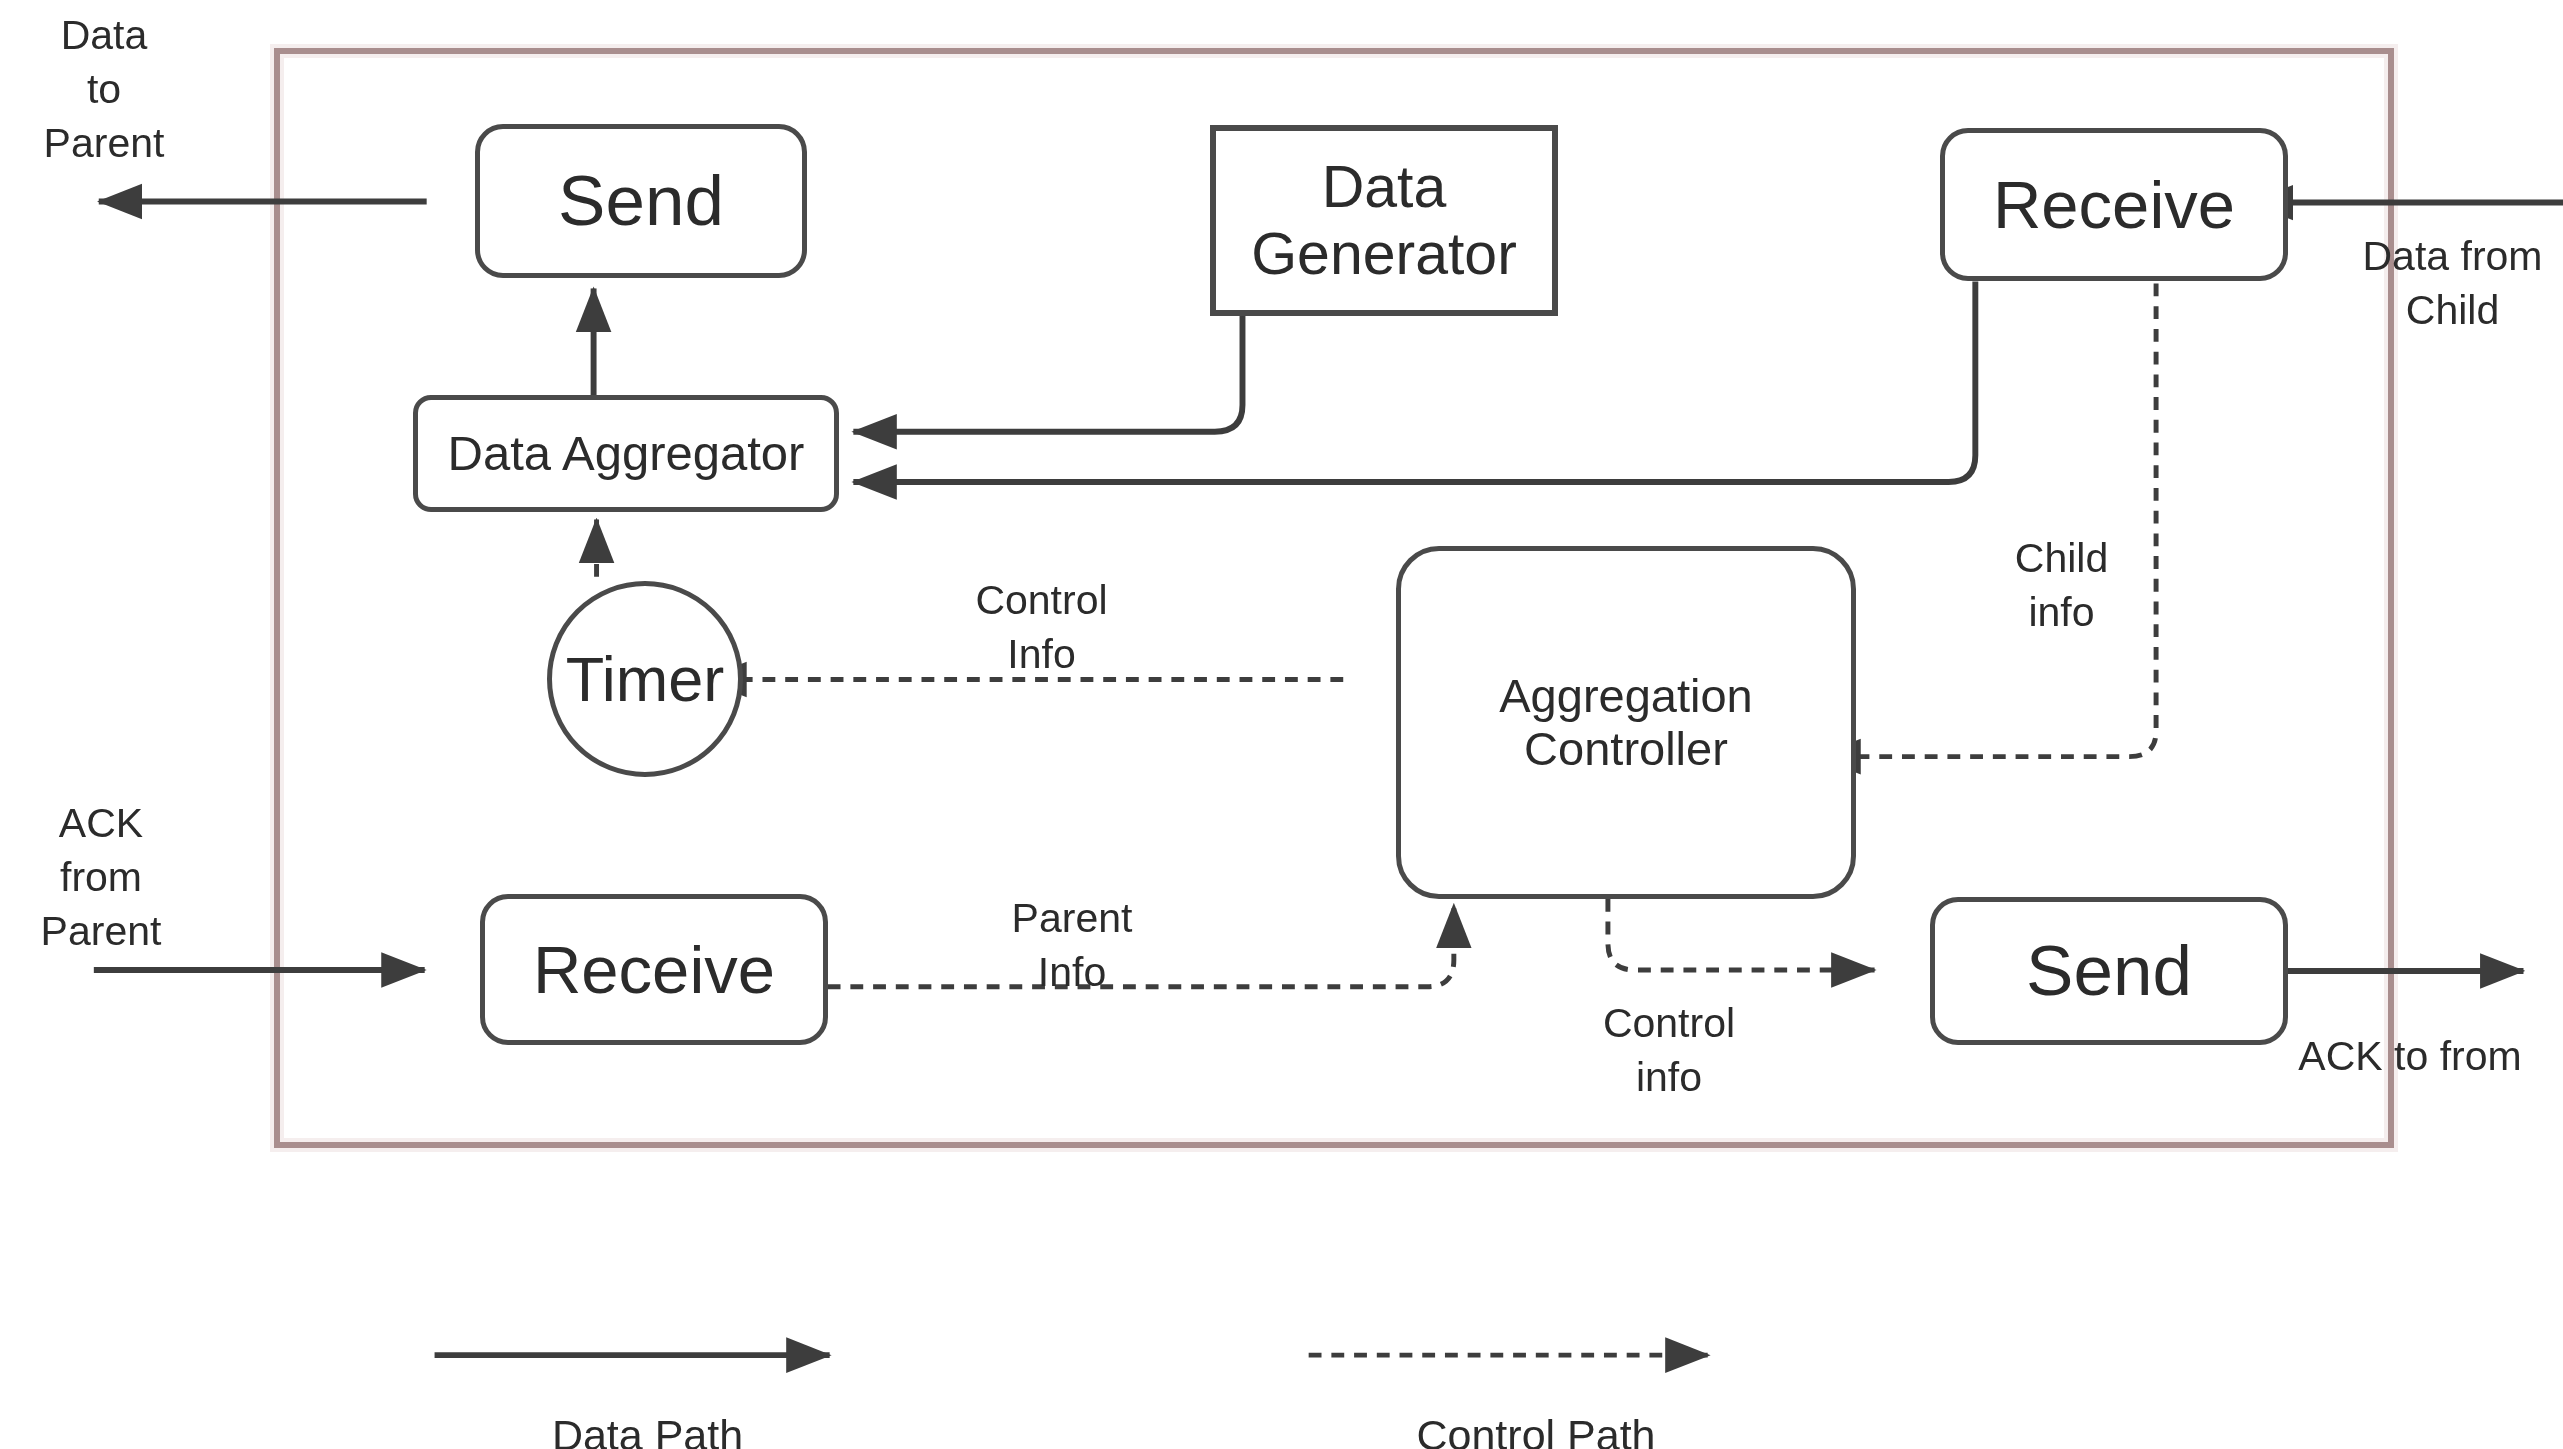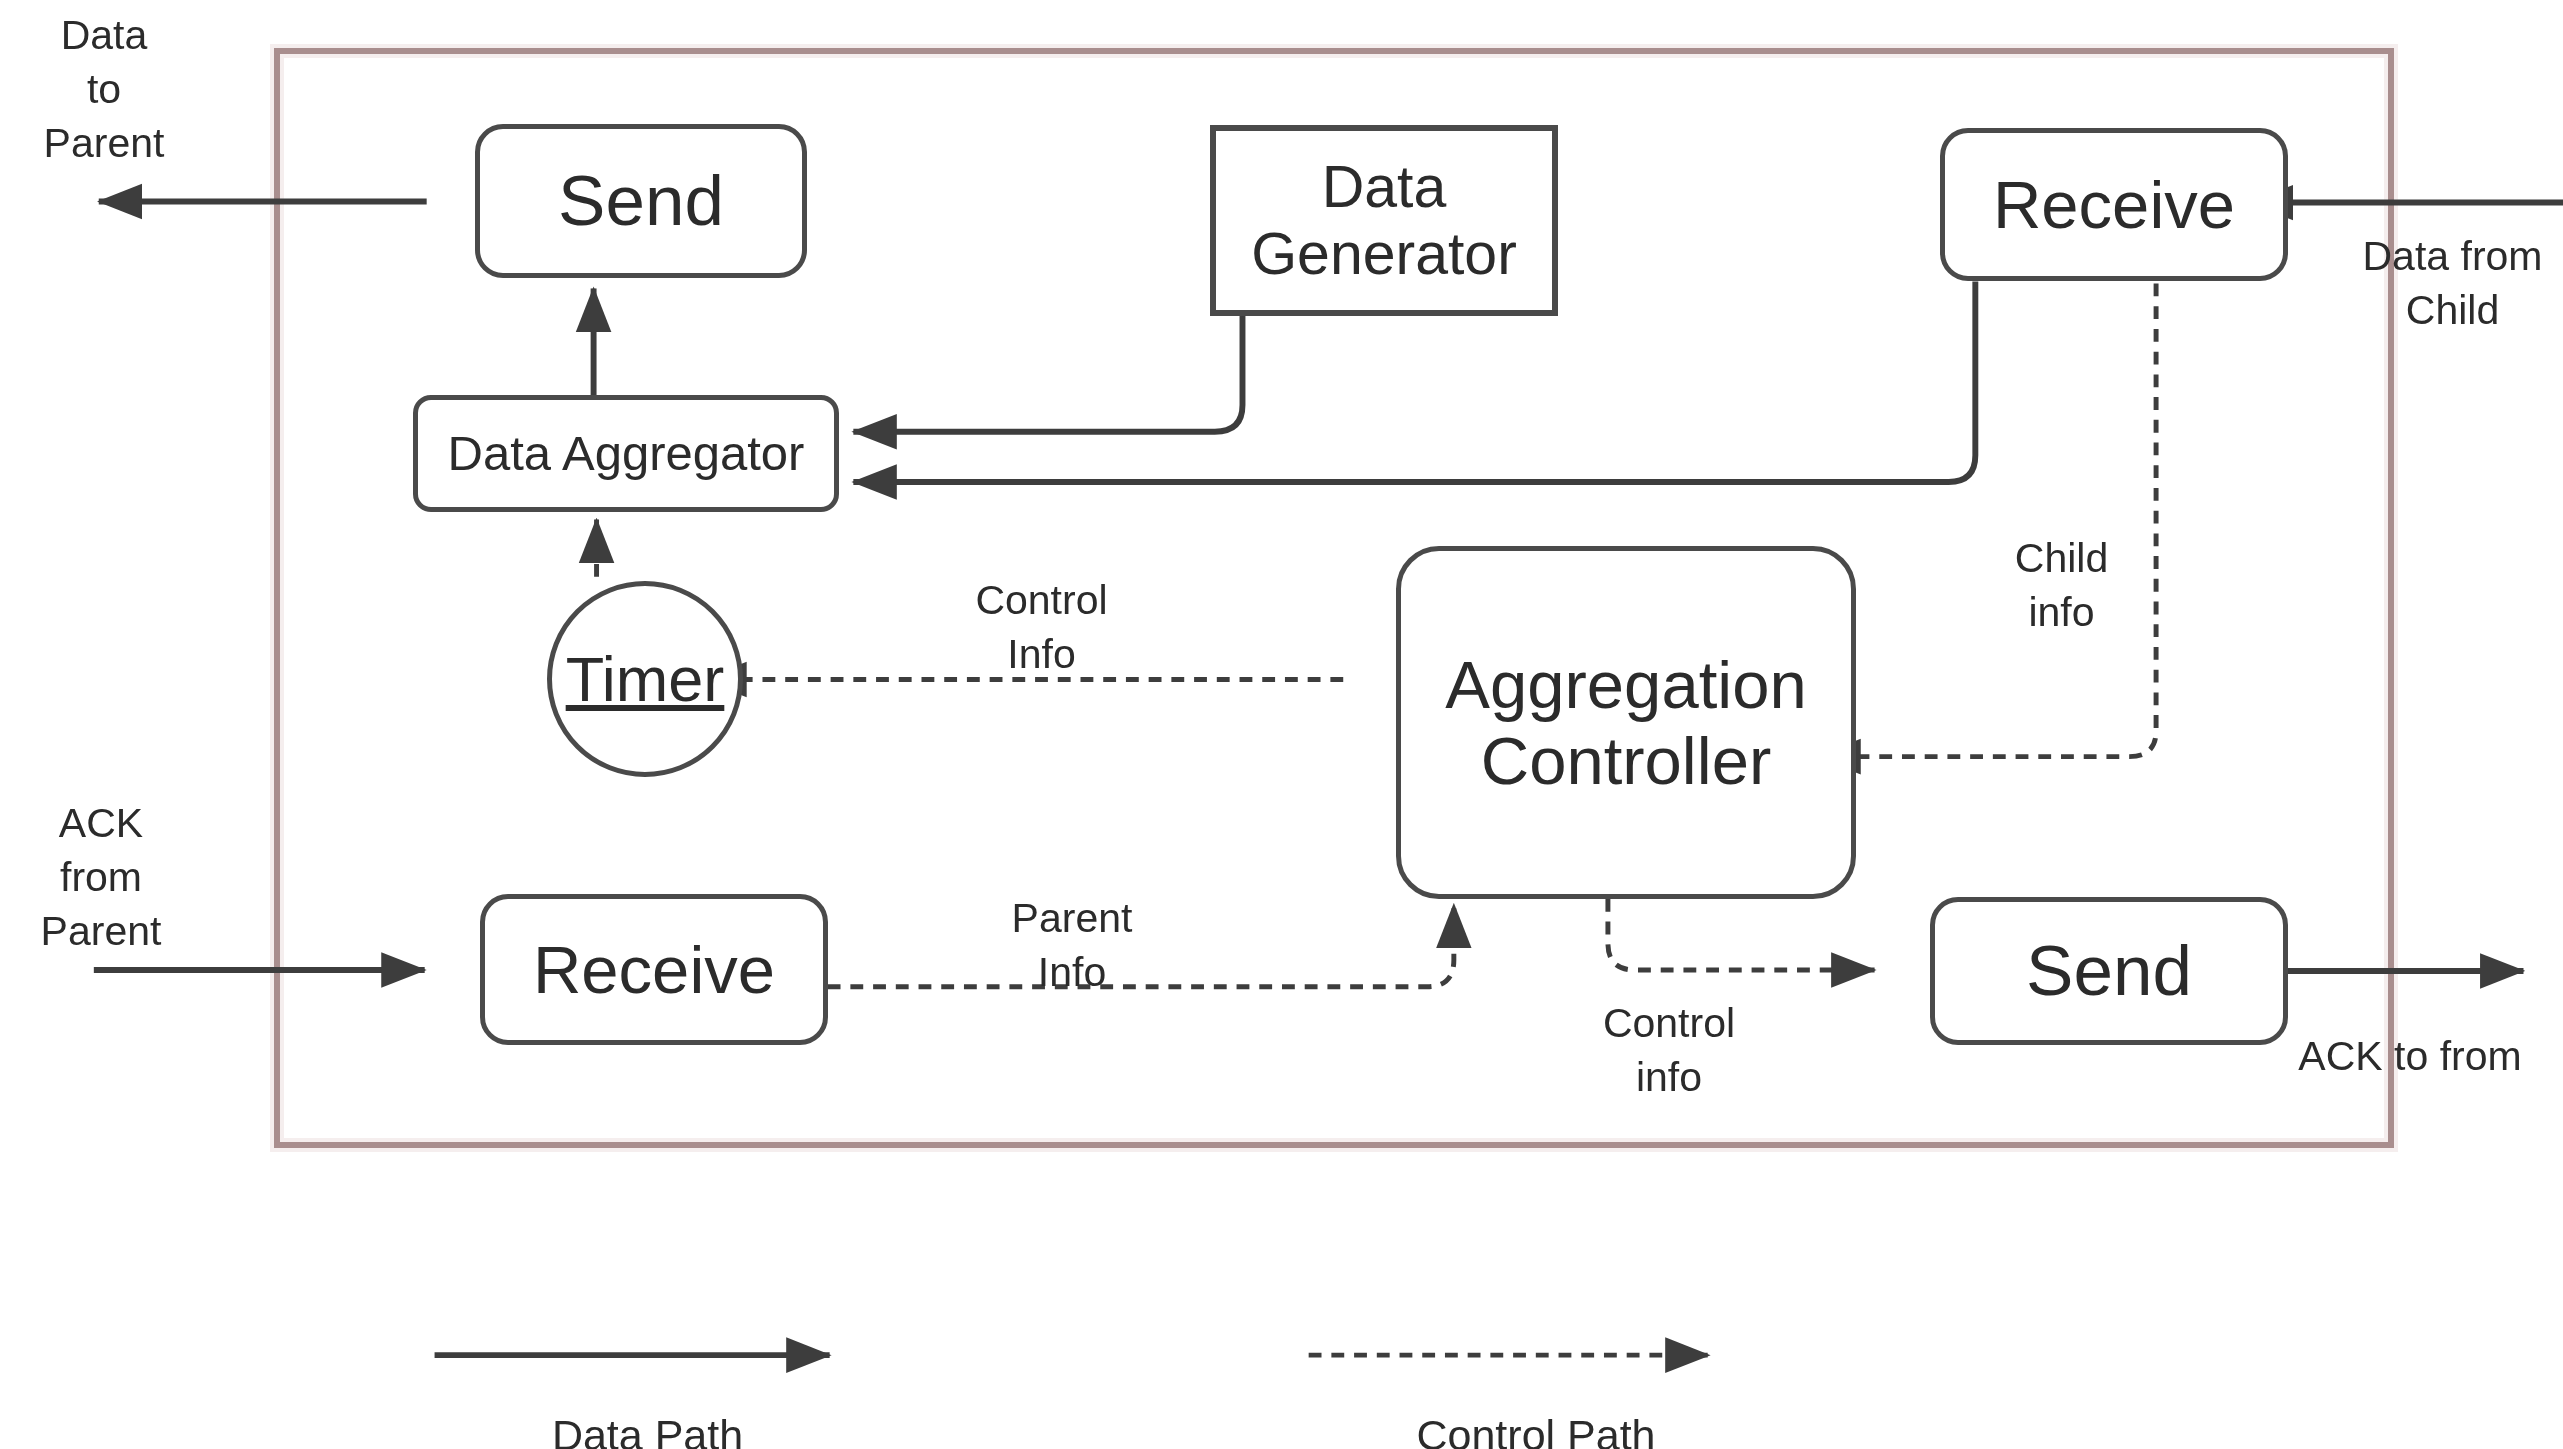--- a/index.html
+++ b/index.html
@@ -104,23 +104,23 @@
 
   <div class="node" style="left:427px;top:124px;width:332px;height:154px;border-radius:28px;font-size:71px;">Send</div>
 
   <div class="node" style="left:1162px;top:125px;width:348px;height:191px;border-radius:0;border-width:6px;font-size:59px;">Data
 Generator</div>
 
   <div class="node" style="left:1892px;top:128px;width:348px;height:153px;border-radius:28px;font-size:67px;">Receive</div>
 
   <div class="node" style="left:365px;top:395px;width:426px;height:117px;border-radius:18px;font-size:49px;text-align:center;">Data Aggregator</div>
 
-  <div class="node" style="left:499px;top:581px;width:196px;height:196px;border-radius:50%;font-size:63px;text-decoration:underline;">Timer</div>
+  <div class="node" style="left:499px;top:581px;width:196px;height:196px;border-radius:50%;font-size:63px;">Timer</div>
 
-  <div class="node" style="left:1348px;top:546px;width:460px;height:353px;border-radius:43px;font-size:67px;">Aggregation
+  <div class="node" style="left:1348px;top:546px;width:460px;height:353px;border-radius:43px;font-size:47px;">Aggregation
 Controller</div>
 
   <div class="node" style="left:432px;top:894px;width:348px;height:151px;border-radius:28px;font-size:67px;">Receive</div>
 
   <div class="node" style="left:1882px;top:897px;width:358px;height:148px;border-radius:28px;font-size:71px;">Send</div>
 
   <div class="note" style="left:10px;top:8px;width:188px;">Data
 to
 Parent</div>
 

